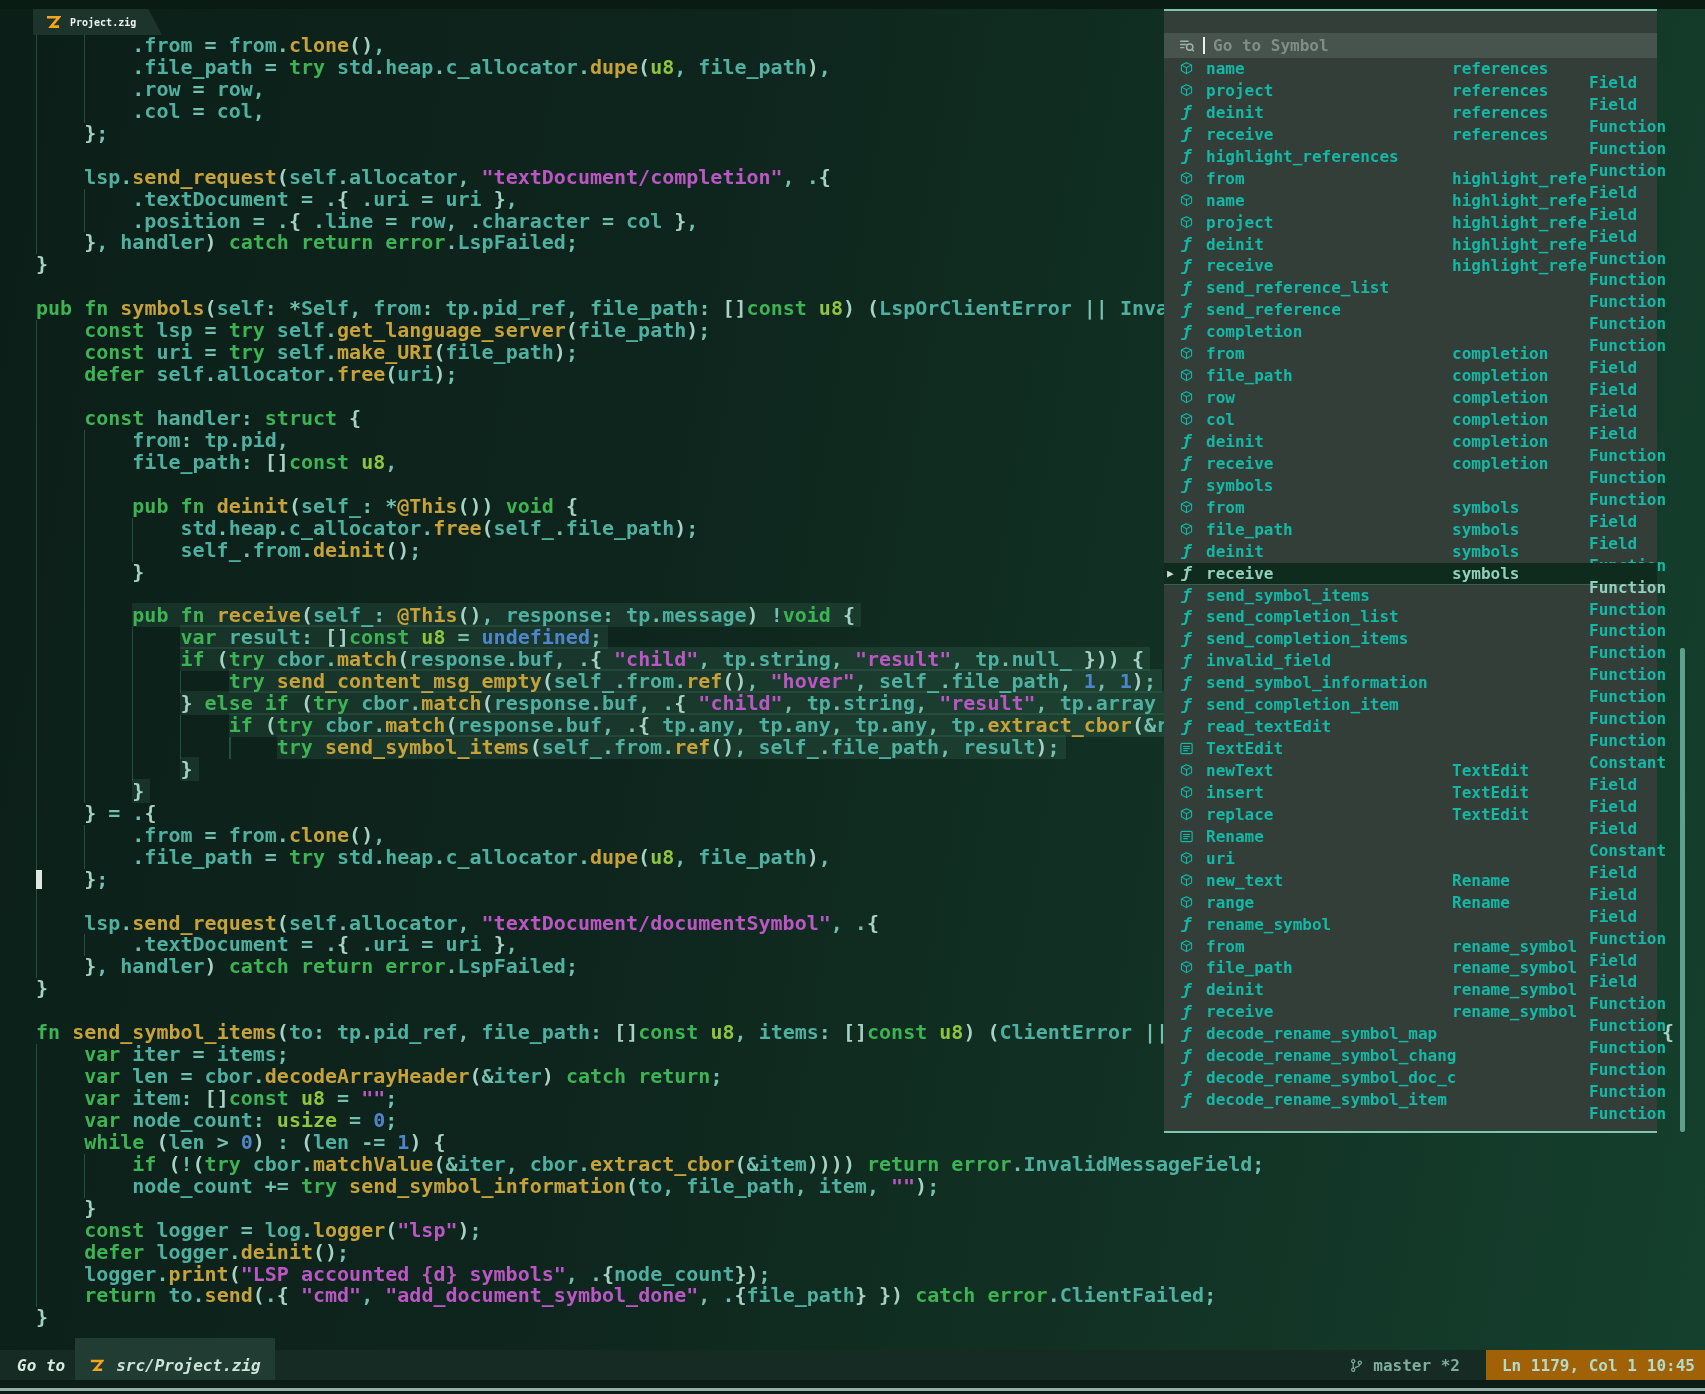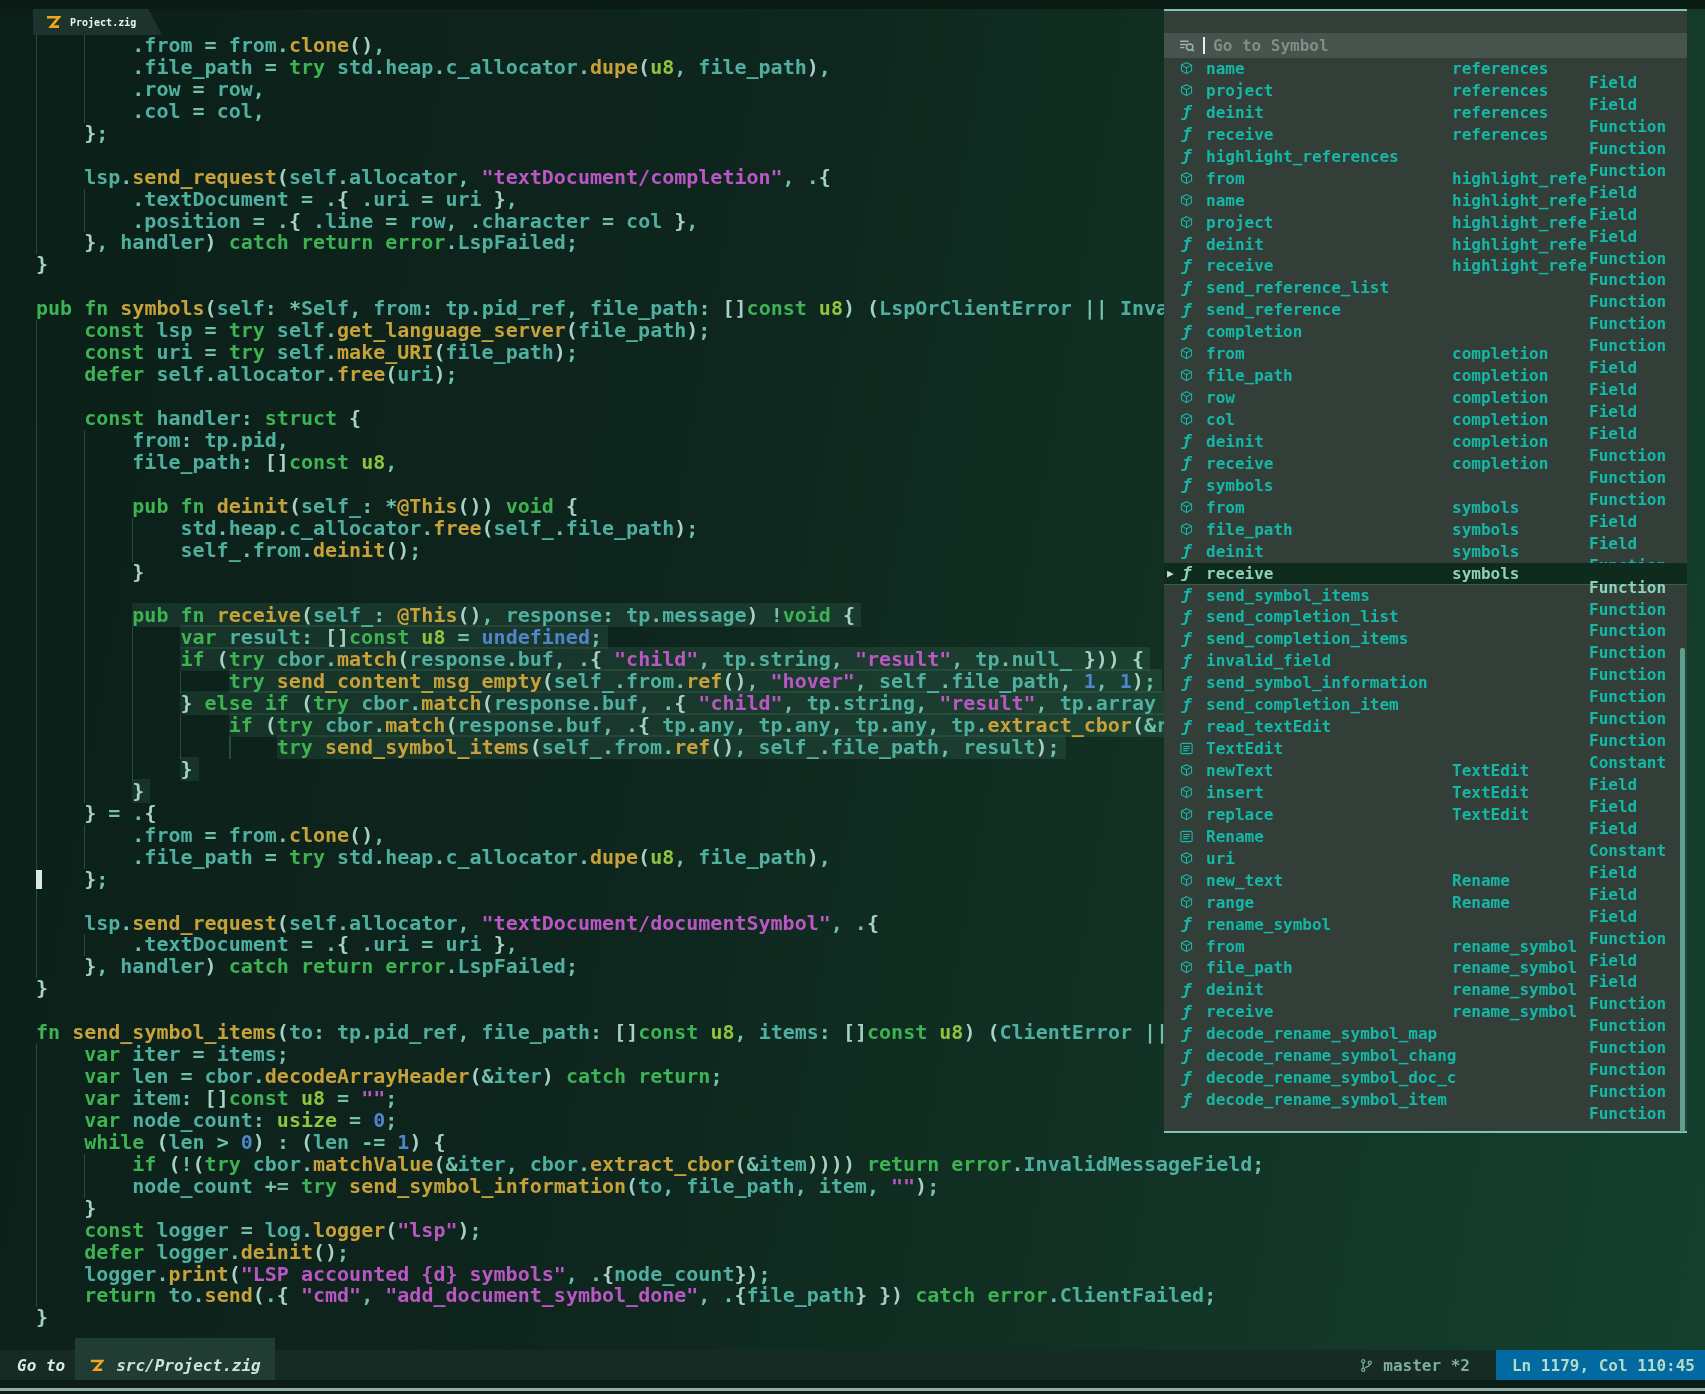--- a/index.html
+++ b/index.html
@@ -23,22 +23,22 @@
   .line{height:21.94px;white-space:pre;}
   .g{display:inline-block;width:4ch;height:100%;vertical-align:top;
      background:linear-gradient(to right,rgba(92,176,152,.30) 1.5px,transparent 1.5px);}
   .t{display:inline;}
   .t.hl{background:rgba(128,216,180,.10);box-shadow:6px 0 0 rgba(128,216,180,.10);}
   .c-kw{color:#3db353}.c-id{color:#4fb0a0}.c-fn{color:#c7a23a}.c-str{color:#bb57c5}
   .c-num{color:#4f86c9}.c-ty{color:#8ec43e}.c-bi{color:#c7a23a}.c-br{color:#a5d2c4}
   .c-op{color:#74c0ae}
   #cursor{width:6px;height:19px;background:#dde8e3;left:0;}
   
-  #palette{left:1164px;top:9px;width:523px;height:1120px;background:#333e39;
-           border-top:2px solid #7cc7b1;border-bottom:2px solid #7cc7b1;}
+  #palette{left:1164px;top:9px;width:459px;height:1120px;background:#333e39;
+           border-top:2px solid #7cc7b1;border-bottom:2px solid #7cc7b1;padding-left:34px;}
   #search{left:0;top:22px;width:100%;height:25px;background:#47534d;
           display:flex;align-items:center;padding-left:14px;box-sizing:border-box;gap:8px;}
   #search .caret{width:2px;height:17px;background:#e8efec;}
   #search .ph{color:#7e8f88;font-size:16px;font-weight:bold;}
   #rows{left:0;top:47px;width:100%;}
   .row{position:relative;height:21.95px;color:#14b8a6;font-size:16px;font-weight:bold;}
   .row.sel{background:#0e2b1d;box-shadow:inset 0 -1px 0 rgba(124,199,177,.35);color:#8ed2bd;}
   .row .arrow{position:absolute;left:3px;top:5px;font-size:11px;color:#cdd9d3;line-height:12px;}
   .row .ic{position:absolute;left:14px;top:2px;width:17px;height:17px;display:flex;
            align-items:center;justify-content:center;}
@@ -48,22 +48,22 @@
   .row .kd{position:absolute;left:425px;top:15px;white-space:pre;}
   #scrollbar{left:516px;top:637px;width:5px;height:484px;background:#5fa08c;border-radius:2px;}
   
   #statusbar{left:0;top:1350px;width:1705px;height:30px;background:#152b24;
              display:flex;align-items:center;font-size:16px;font-weight:bold;white-space:nowrap;}
   #statusbar .mode{margin-left:17px;font-style:italic;color:#dcebe4;}
   #fileseg{margin-left:10px;background:#203c33;height:30px;display:flex;align-items:center;
            padding:12px 14px;gap:12px;font-style:italic;color:#cfe3da;}
   #statusbar .spacer{flex:1;}
   #branch{display:flex;align-items:center;gap:9px;color:#7fae9d;}
-  #posseg{margin-left:26px;background:#0369a1;height:30px;display:flex;align-items:center;
-          padding:0 10px 0 16px;gap:0;color:#b2dcc9;}
+  #posseg{margin-left:26px;background:#a16207;height:30px;display:flex;align-items:center;
+          padding:0 10px 0 16px;gap:10px;color:#b2dcc9;}
   #botdark{left:0;top:1380px;width:100%;height:14px;background:#0b1d16;}
   #botline{left:0;top:1388px;width:100%;height:3px;background:#93b0a6;}
   svg{display:block;}
 </style>
 </head>
 <body>
 
 <div id="topdark" class="abs"></div>
 
 <div id="tab" class="abs">

